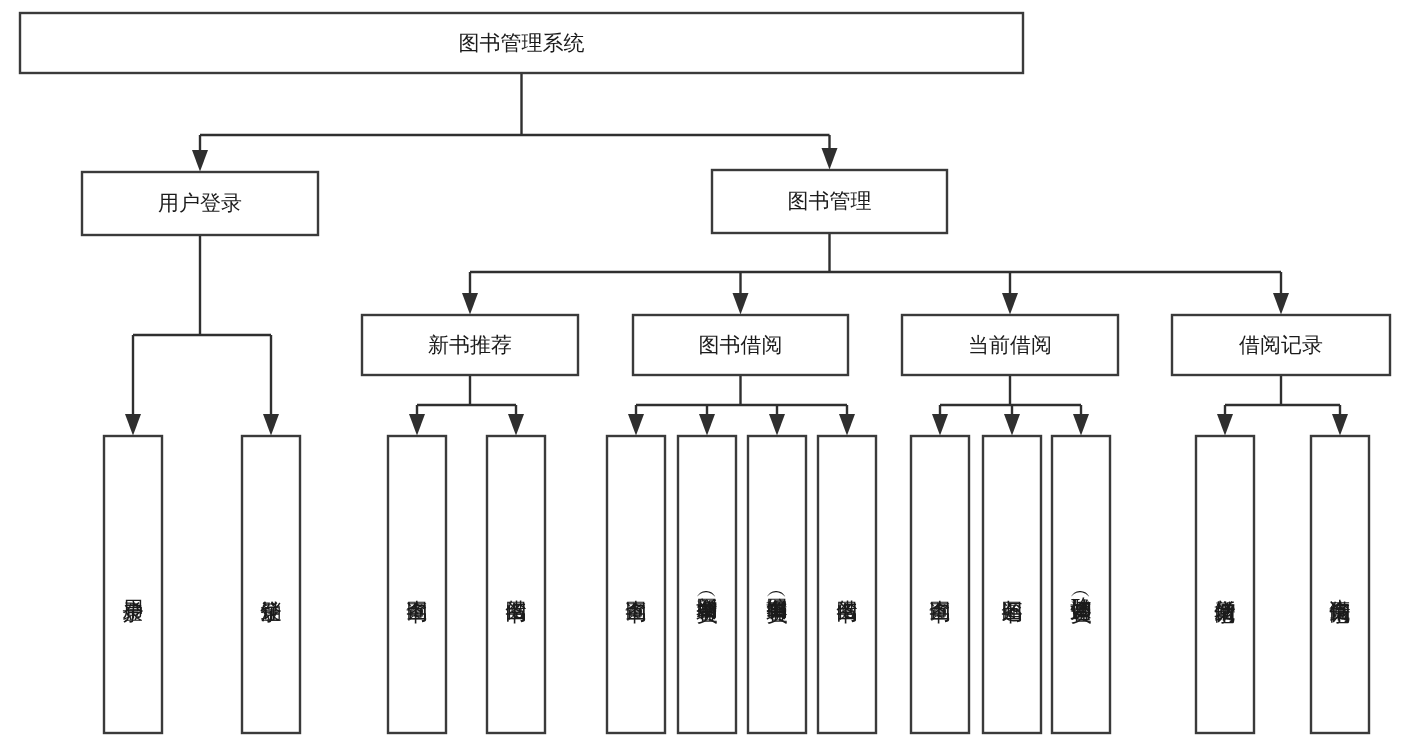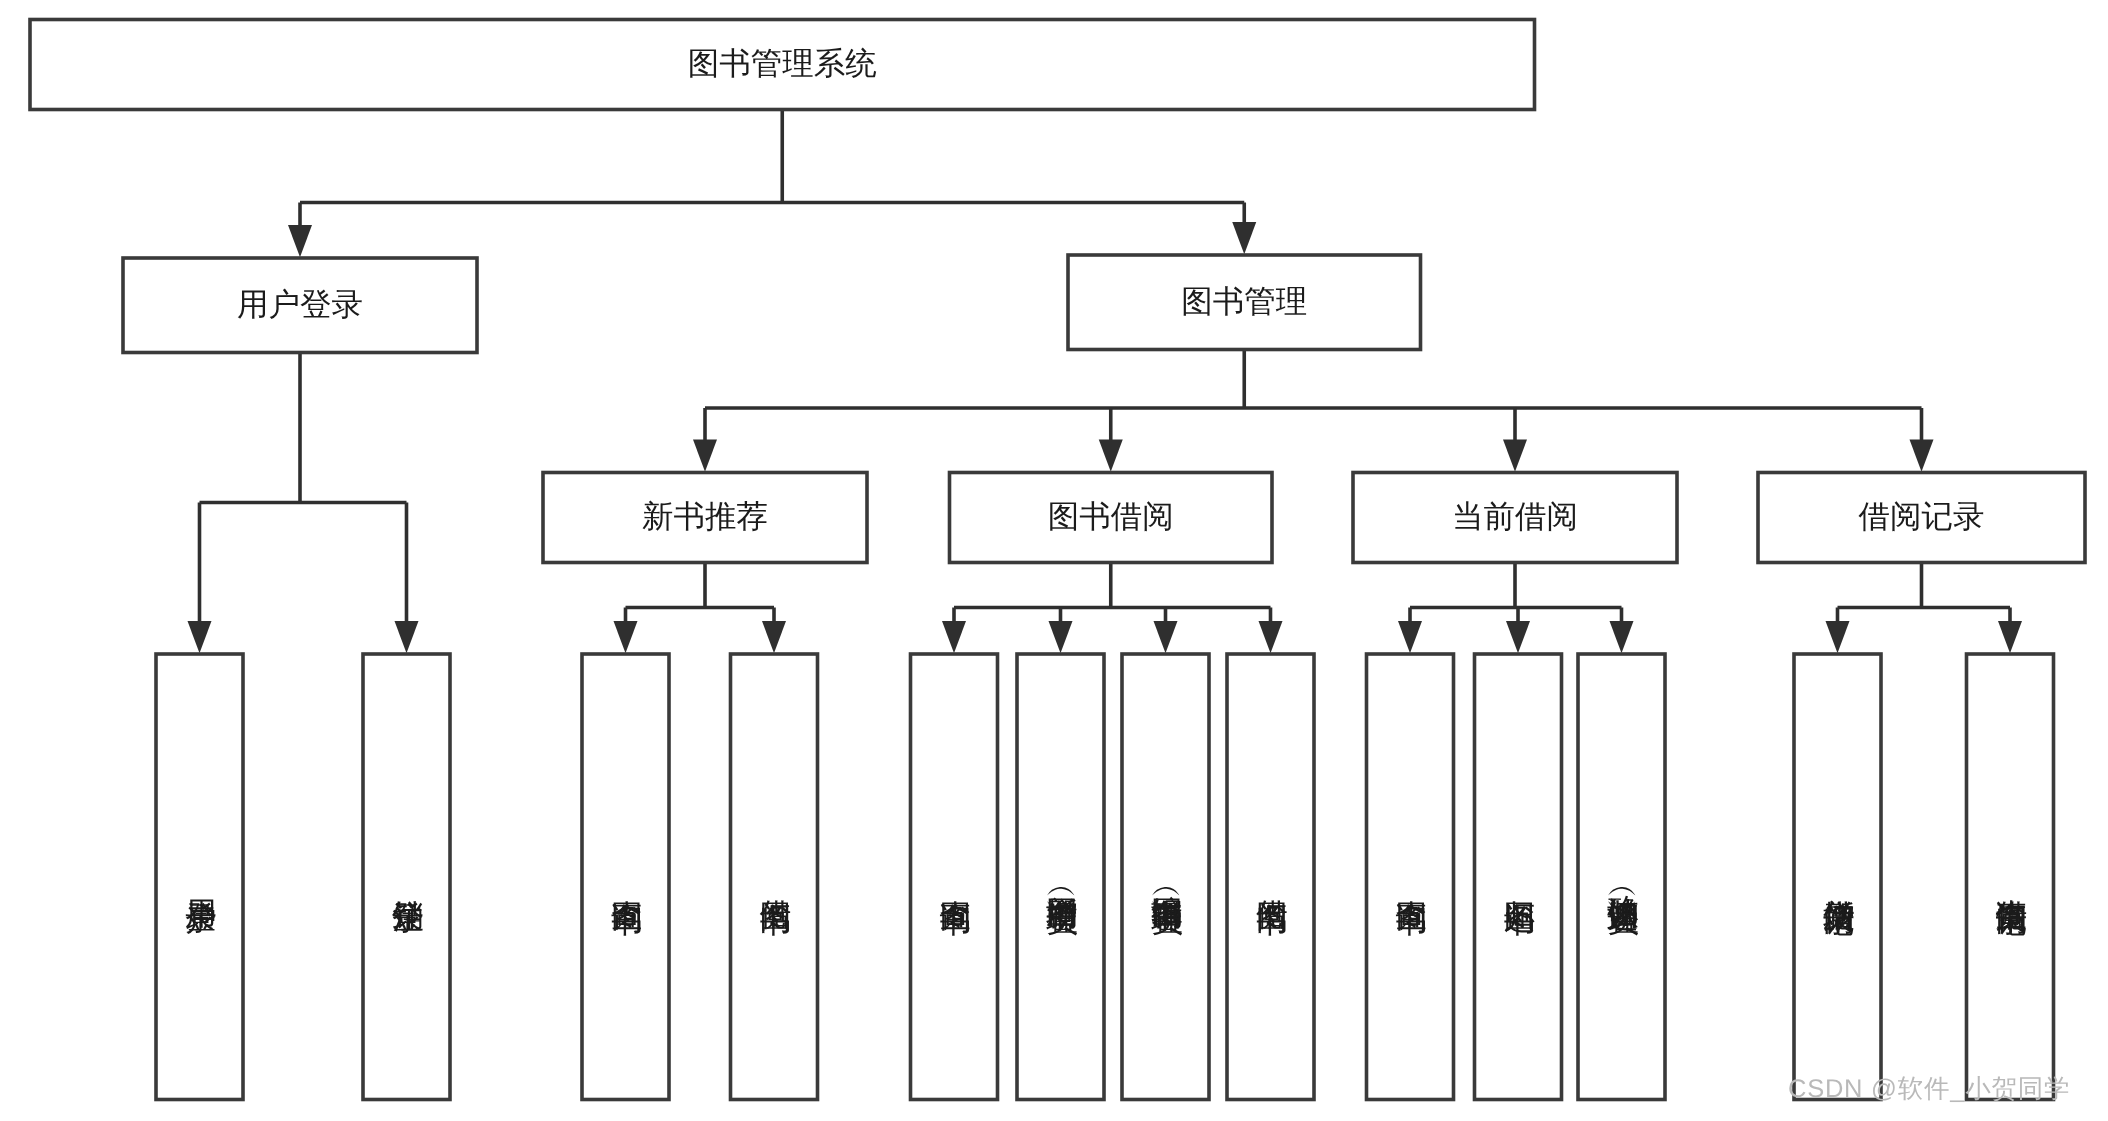--- a/index.html
+++ b/index.html
@@ -175,14 +175,13 @@
       <div class="node-label-v" style="left: 607px; top: 436px; width: 58px; height: 297px;">查询图书</div>
       <div class="node-label-v" style="left: 678px; top: 436px; width: 58px; height: 297px;">新增图书（管理员）</div>
       <div class="node-label-v" style="left: 748px; top: 436px; width: 58px; height: 297px;">编辑图书（管理员）</div>
       <div class="node-label-v" style="left: 818px; top: 436px; width: 58px; height: 297px;">借阅图书</div>
       <div class="node-label-v" style="left: 911px; top: 436px; width: 58px; height: 297px;">查询图书</div>
       <div class="node-label-v" style="left: 983px; top: 436px; width: 58px; height: 297px;">归还图书</div>
       <div class="node-label-v" style="left: 1052px; top: 436px; width: 58px; height: 297px;">确认归还（管理员）</div>
       <div class="node-label-v" style="left: 1196px; top: 436px; width: 58px; height: 297px;">新增借阅记录</div>
       <div class="node-label-v" style="left: 1311px; top: 436px; width: 58px; height: 297px;">查询借阅记录</div>
     </div>
-  <div class="watermark">CSDN @软件_小贺同学</div>
 </div>
 
 </body></html>

